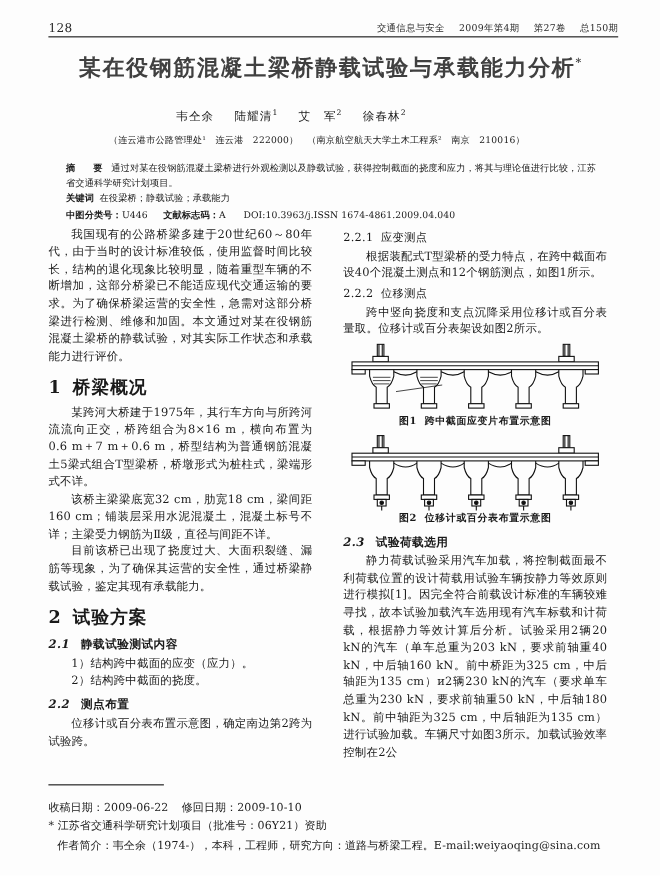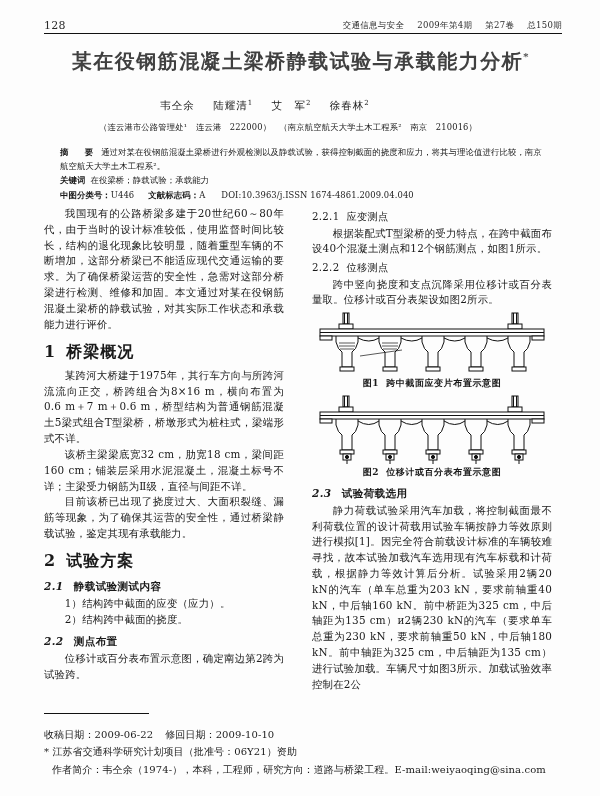--- a/index.html
+++ b/index.html
@@ -223,21 +223,21 @@
     <span class="au"><span>艾　军</span><sup>2</sup></span>
     <span class="au"><span>徐春林</span><sup>2</sup></span>
   </div>
 
   <div class="affil">
     <span>（连云港市公路管理处¹　连云港　222000）</span><span class="gap"></span><span>（南京航空航天大学土木工程系²　南京　210016）</span>
   </div>
 
   <div class="abs-block">
     <div class="abs-body">
-      <span class="abs-lbl">摘　要</span><span>通过对某在役钢筋混凝土梁桥进行外观检测以及静载试验，获得控制截面的挠度和应力，将其与理论值进行比较，南京航空航天大学土木工程系²。</span>
+      <span class="abs-lbl">摘　要</span><span>通过对某在役钢筋混凝土梁桥进行外观检测以及静载试验，获得控制截面的挠度和应力，将其与理论值进行比较，江苏省交通科学研究计划项目。</span>
     </div>
     <div class="kw">
       <span class="kw-lbl">关键词</span><span>在役梁桥；静载试验；承载能力</span>
     </div>
   </div>
 
   <div class="clsline">
     <b>中图分类号：</b><span>U446</span><span class="sp1"></span><b>文献标志码：</b><span>A</span><span class="sp2"></span><span>DOI:10.3963/j.ISSN 1674-4861.2009.04.040</span>
   </div>
 

